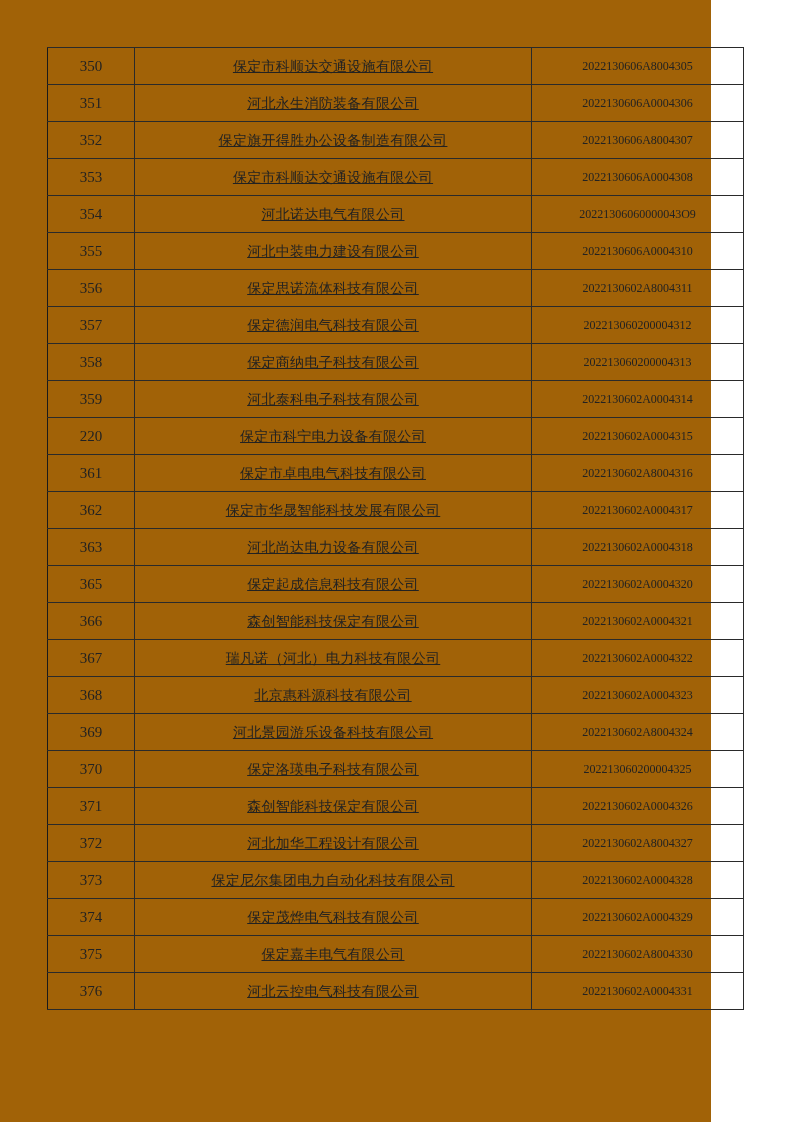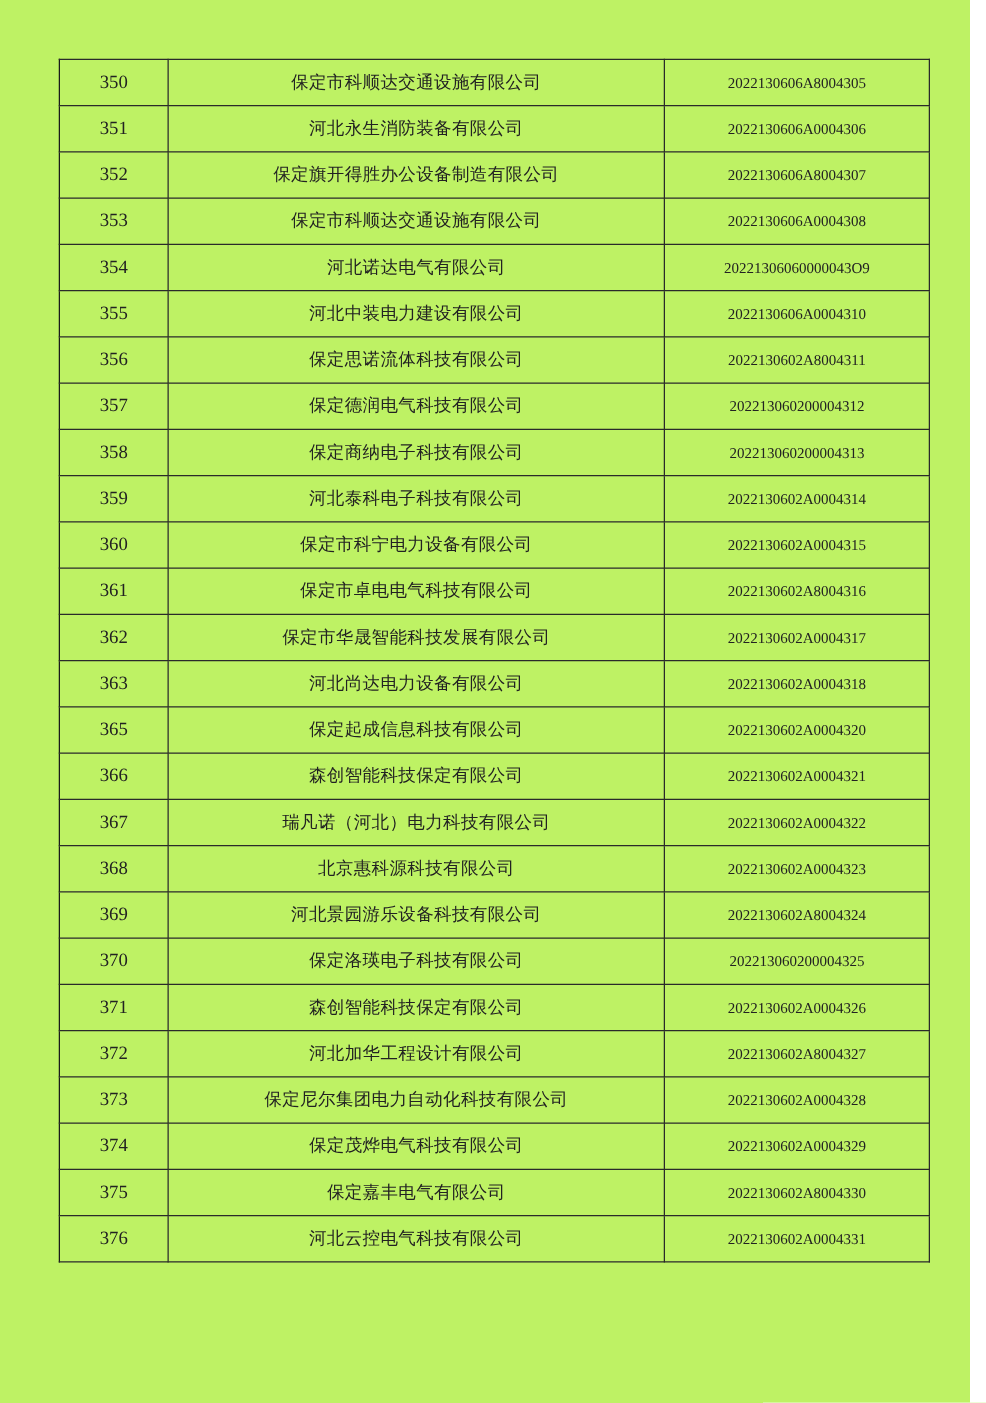--- a/index.html
+++ b/index.html
@@ -11,22 +11,22 @@
       width: 789px;
       height: 1122px;
       position: relative;
       overflow: hidden;
       font-family: "DejaVu Serif", "Liberation Serif", serif;
       color: #222222;
     }
     .page {
       position: absolute;
       left: 0; top: 0;
-      width: 776px; height: 1122px;
-      background: #bef264;
+      width: 711px; height: 1122px;
+      background: #a16207;
     }
     table.register {
       position: absolute;
       left: 47px;
       top: 47px;
       width: 695px;
       border-collapse: collapse;
       table-layout: fixed;
     }
     table.register td {
@@ -43,20 +43,21 @@
     table.register td.c-no {
       width: 86px;
       font-family: "Liberation Serif", "DejaVu Serif", serif;
       font-size: 15px;
     }
     table.register td.c-name {
       width: 396px;
       font-family: "DejaVu Sans", "Liberation Sans", sans-serif;
       font-size: 14px;
       letter-spacing: 0.3px;
+      text-decoration: underline;
     }
     table.register td.c-code {
       width: 211px;
       font-family: "Liberation Serif", "DejaVu Serif", serif;
       font-size: 12px;
     }
     table.register td.c-no { border-left: 1.5px solid #1a1a1a; }
     table.register td.c-name { border-left: 1.5px solid #1a1a1a; }
   </style>
 </head>
@@ -109,21 +110,21 @@
           <td class="c-no">358</td>
           <td class="c-name">保定商纳电子科技有限公司</td>
           <td class="c-code">202213060200004313</td>
         </tr>
         <tr>
           <td class="c-no">359</td>
           <td class="c-name">河北泰科电子科技有限公司</td>
           <td class="c-code">2022130602A0004314</td>
         </tr>
         <tr>
-          <td class="c-no">360</td>
+          <td class="c-no">220</td>
           <td class="c-name">保定市科宁电力设备有限公司</td>
           <td class="c-code">2022130602A0004315</td>
         </tr>
         <tr>
           <td class="c-no">361</td>
           <td class="c-name">保定市卓电电气科技有限公司</td>
           <td class="c-code">2022130602A8004316</td>
         </tr>
         <tr>
           <td class="c-no">362</td>

